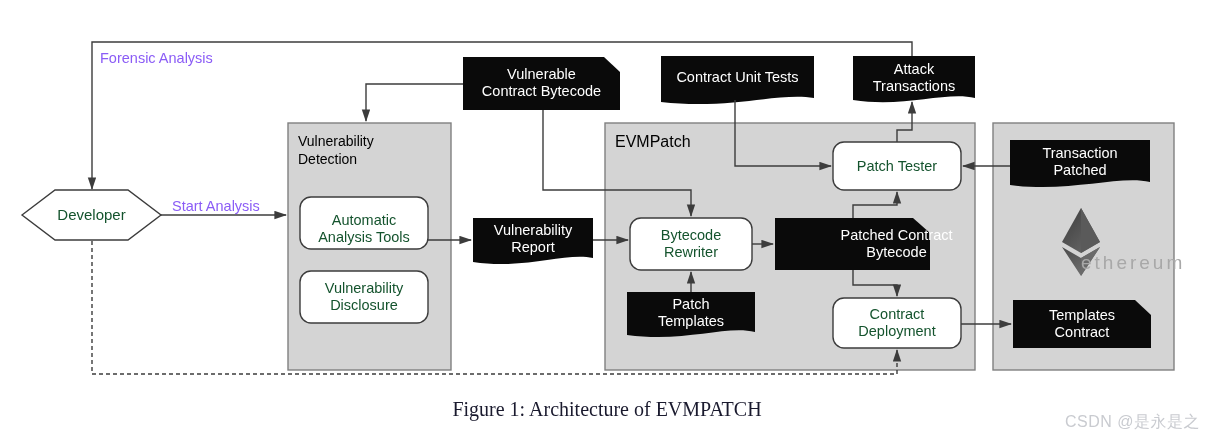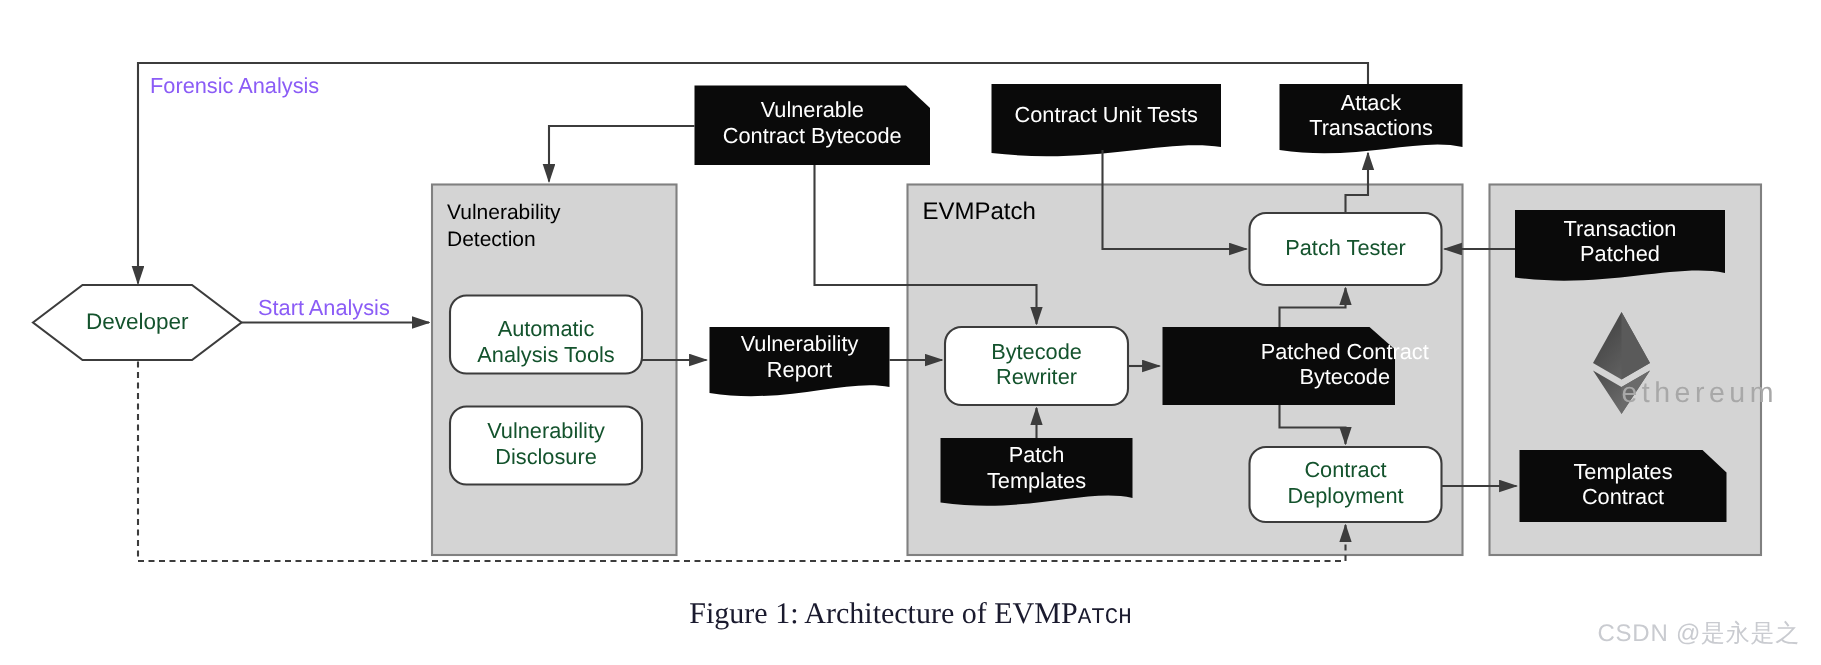--- a/index.html
+++ b/index.html
@@ -58,22 +58,21 @@
     position: absolute;
     left: 0;
     top: 398px;
     width: 1214px;
     text-align: center;
     font-family: "Liberation Serif", serif;
     font-size: 20px;
     color: #1a1a2e;
   }
   .caption .sc {
-    font-size: 15px;
-    font-family: Liberation Mono, monospace;
+    font-size: 20px;
   }
   .watermark {
     position: absolute;
     right: 14px;
     top: 412px;
     font-size: 16px;
     color: #c9cbd0;
     letter-spacing: 0.5px;
     white-space: nowrap;
   }

